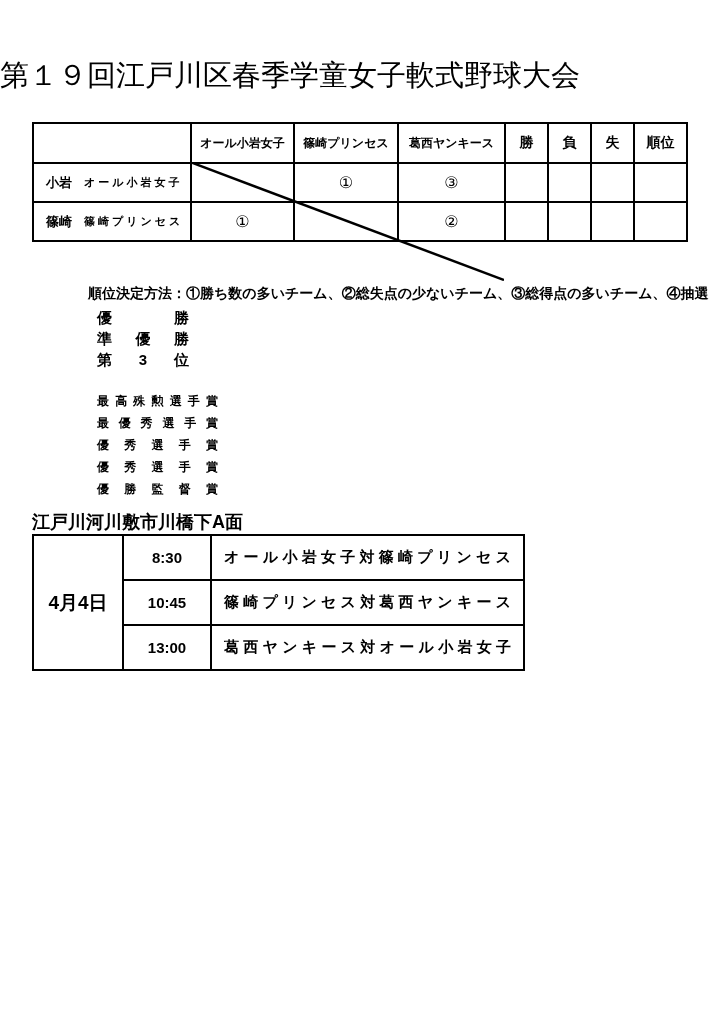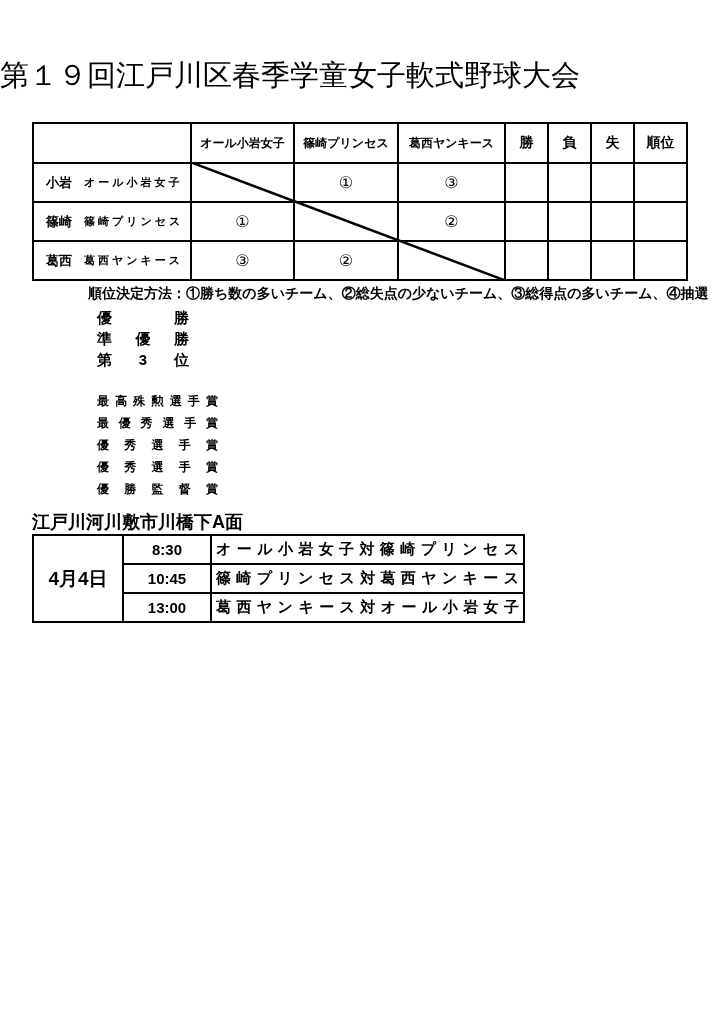--- a/index.html
+++ b/index.html
@@ -104,21 +104,21 @@
     font-weight: 700;
   }
   .schedule-wrap { position: absolute; left: 32px; top: 534px; }
   table.schedule {
     border-collapse: collapse;
     table-layout: fixed;
     width: 491px;
   }
   table.schedule td {
     border: 2px solid #000;
-    padding: 4px;
+    padding: 12px;
     vertical-align: middle;
     overflow: hidden;
   }
   table.schedule tr { height: 22px; }
   td.date-cell { text-align: center; font-size: 19px; font-weight: 700; }
   td.time-cell { text-align: center; font-size: 15px; font-weight: 700; }
   td.match-cell { font-size: 15px; font-weight: 700; padding: 0 5px; }
 </style>
 </head>
 <body>
@@ -173,35 +173,20 @@
           </div>
         </td>
         <td class="result-cell">①</td>
         <td class="result-cell"></td>
         <td class="result-cell">②</td>
         <td class="stat-cell"></td>
         <td class="stat-cell"></td>
         <td class="stat-cell"></td>
         <td class="stat-cell"></td>
       </tr>
-      <tr class="data-row">
-        <td class="team-label">
-          <div class="inner">
-            <span class="district">葛西</span>
-            <span class="team-name">葛西ヤンキース</span>
-          </div>
-        </td>
-        <td class="result-cell">③</td>
-        <td class="result-cell">②</td>
-        <td class="result-cell"></td>
-        <td class="stat-cell"></td>
-        <td class="stat-cell"></td>
-        <td class="stat-cell"></td>
-        <td class="stat-cell"></td>
-      </tr>
     </tbody>
       </table>
     <svg class="diag-svg" width="314" height="119" viewBox="0 0 314 119">
       <line x1="0" y1="0" x2="314" y2="118" stroke="#000" stroke-width="2.5"></line>
     </svg>
   </div>
 
   <div class="ranking-note">順位決定方法：①勝ち数の多いチーム、②総失点の少ないチーム、③総得点の多いチーム、④抽選</div>
 
   <div class="prizes">

